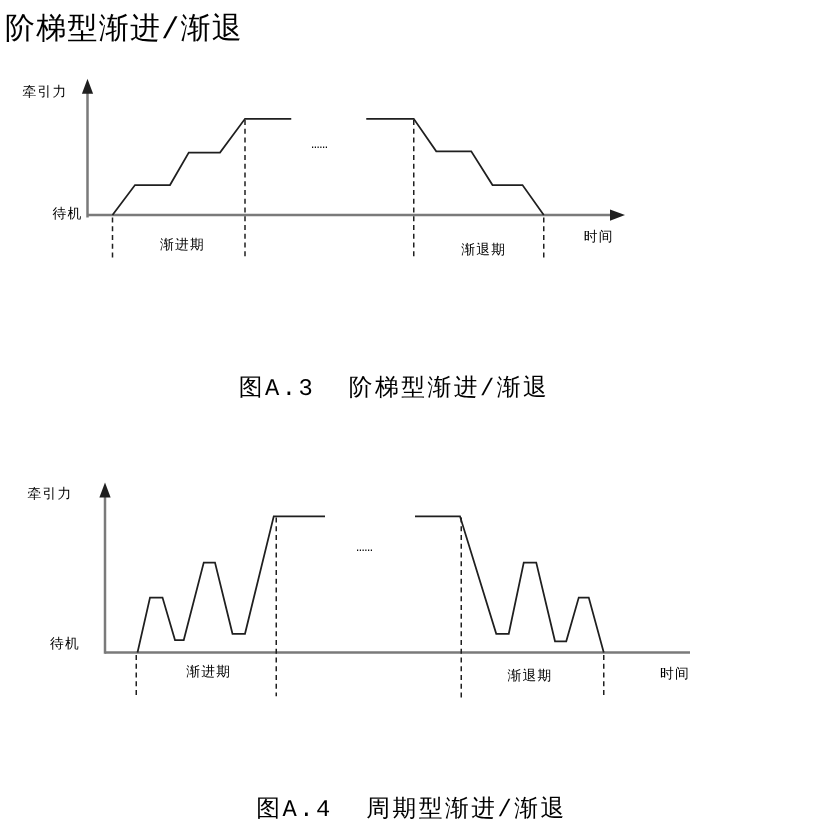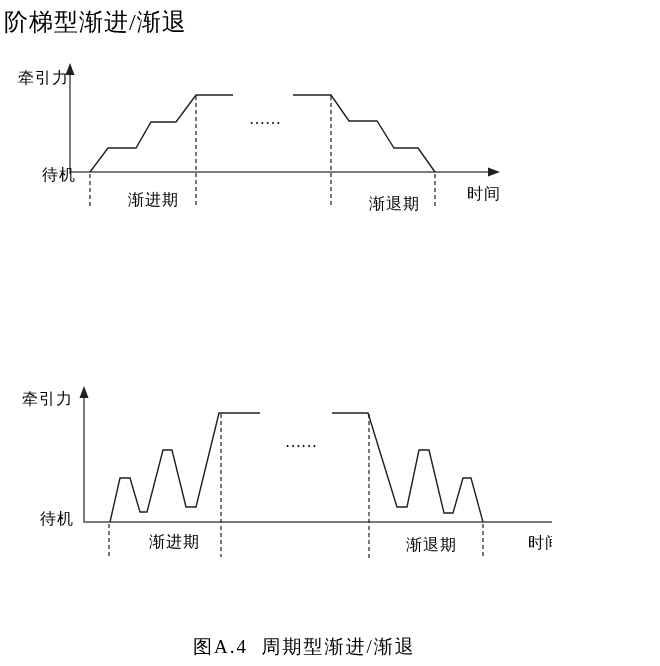--- a/index.html
+++ b/index.html
@@ -1,32 +1,32 @@
 <!DOCTYPE html>
 <html><head>
 <meta charset="utf-8">
 <style>
   html,body{margin:0;padding:0;background:#fff;}
   .page{
     position:relative;width:552px;height:666px;background:#fff;overflow:hidden;
-    font-family:Liberation Serif, serif;color:#000;
+    font-family:Liberation Mono, monospace;color:#000;
   }
   #geom{position:absolute;left:0;top:0;pointer-events:none;}
   .heading{
     position:absolute;font-size:24px;letter-spacing:1px;white-space:pre;
   }
   #h1{left:4px;top:6px;}
   #h2{left:4px;top:334px;}
   .caption{
     position:absolute;font-size:19px;letter-spacing:2px;white-space:pre;
   }
   #cap1{left:191px;top:297px;}
-  #cap2{left:193px;top:634px;}
+  #cap2{left:205px;top:634px;}
   .lbl{
-    position:absolute;font-size:16px;letter-spacing:1px;white-space:pre;line-height:1.15;
+    position:absolute;font-size:11px;letter-spacing:1px;white-space:pre;line-height:1.15;
   }
   
   #yl1{left:18px;top:69px;}
   #dj1{left:42px;top:166px;}
   #jj1{left:128px;top:191px;}
   #jt1{left:369px;top:195px;}
   #sj1{left:467px;top:185px;}
   #el1{left:249px;top:110px;letter-spacing:0;}
   
   #yl2{left:22px;top:390px;}
@@ -66,20 +66,21 @@
 
   <div class="heading" id="h1">阶梯型渐进/渐退</div>
 
   <div class="lbl" id="yl1">牵引力</div>
   <div class="lbl" id="dj1">待机</div>
   <div class="lbl" id="jj1">渐进期</div>
   <div class="lbl" id="jt1">渐退期</div>
   <div class="lbl" id="sj1">时间</div>
   <div class="lbl" id="el1">……</div>
 
+  <div class="caption" id="cap1">图A.3  阶梯型渐进/渐退</div>
 
 
   <div class="lbl" id="yl2">牵引力</div>
   <div class="lbl" id="dj2">待机</div>
   <div class="lbl" id="jj2">渐进期</div>
   <div class="lbl" id="jt2">渐退期</div>
   <div class="lbl" id="sj2">时间</div>
   <div class="lbl" id="el2">……</div>
 
   <div class="caption" id="cap2">图A.4  周期型渐进/渐退</div>

